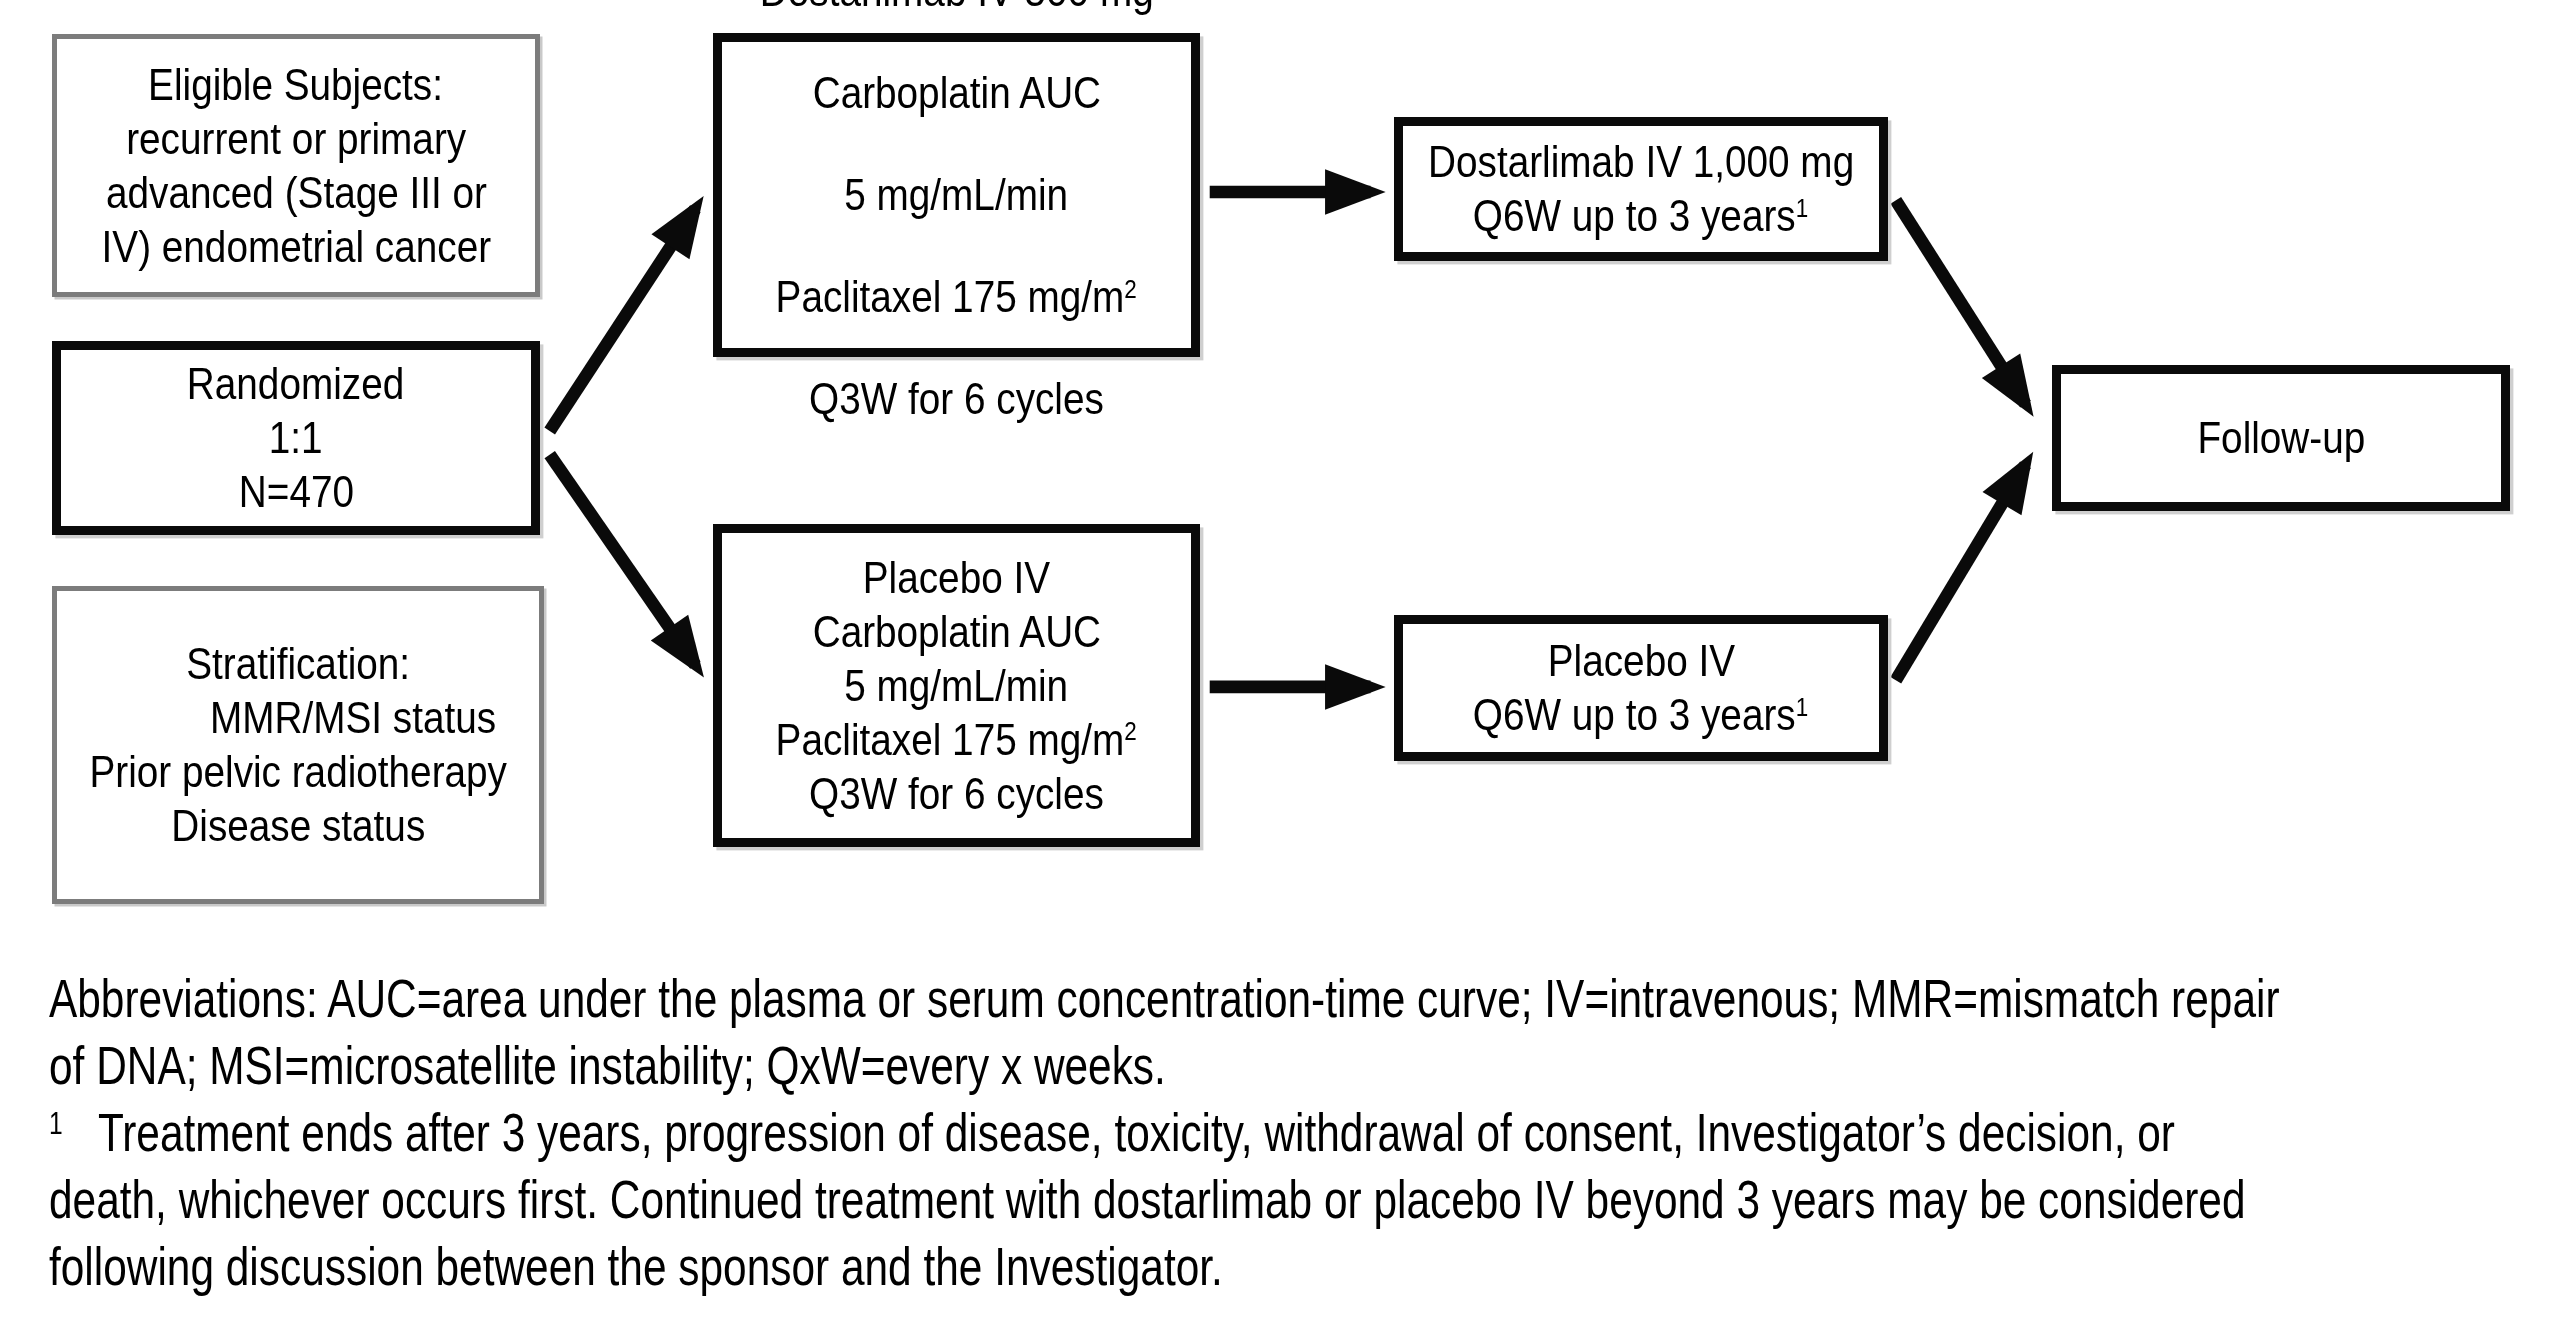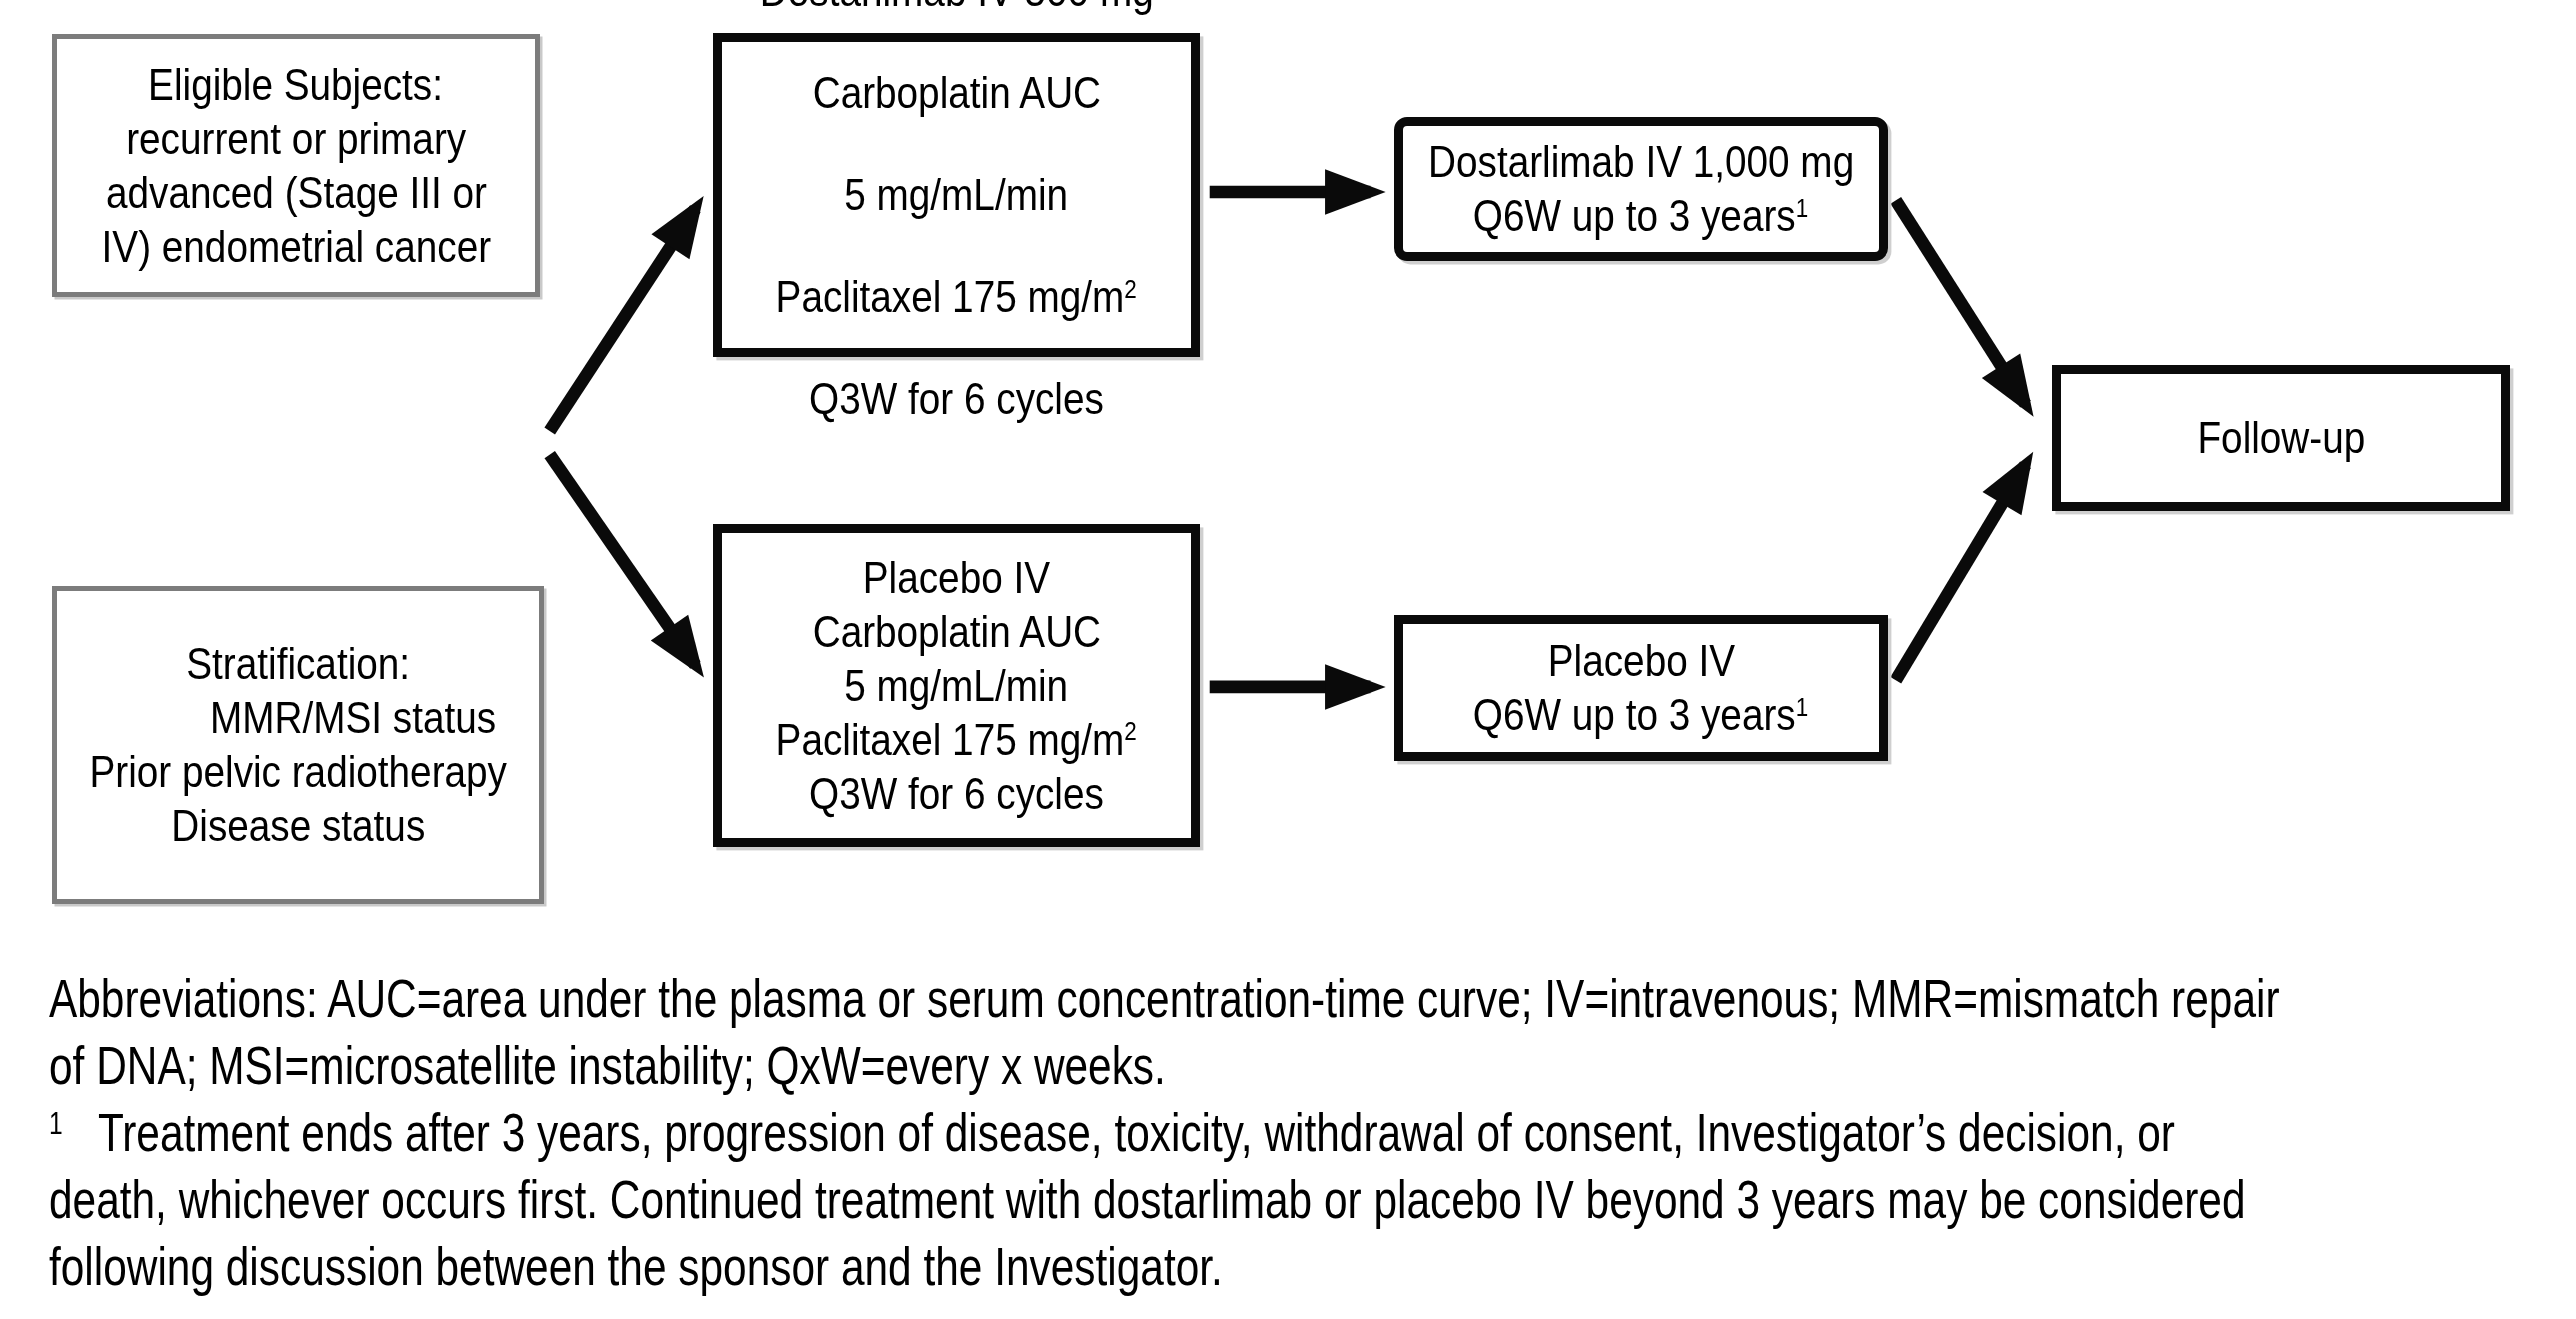--- a/index.html
+++ b/index.html
@@ -29,21 +29,21 @@
   }
   .box.black { border: 9.3px solid #0a0a0a; box-shadow: 3.4px 3.4px 0 #cfcfcf; }
   .box.gray  { border: 5.9px solid #7c7c7c;  box-shadow: 2.5px 2.5px 0 #c9c9c9; }
 
   
   #box-eligible       { left: 52px;   top: 34px;   width: 488px; height: 263px; }
   #box-randomized     { left: 52px;   top: 341px;  width: 488px; height: 194px; }
   #box-stratification { left: 52px;   top: 586px;  width: 492px; height: 318px; }
   #box-dostar-chemo   { left: 713px;  top: 33px;   width: 487px; height: 324px; gap: 48px; }
   #box-placebo-chemo  { left: 713px;  top: 524px;  width: 487px; height: 323px; }
-  #box-dostar-maint   { left: 1394px; top: 117px;  width: 494px; height: 144px; border-radius: 13px; }
+  #box-dostar-maint   { left: 1394px; top: 117px;  width: 494px; height: 144px; }
   #box-placebo-maint  { left: 1394px; top: 615px;  width: 494px; height: 146px; }
   #box-followup       { left: 2052px; top: 365px;  width: 458px; height: 146px; }
 
   .bline {
     font-size: 44px;
     line-height: 54px;
     white-space: nowrap;
     text-align: center;
     transform: scaleX(0.88);
     transform-origin: 50% 50%;
@@ -91,20 +91,25 @@
     <line x1="2252" y1="808" x2="2406" y2="552" stroke="#0a0a0a" stroke-width="15" marker-end="url(#ah)"></line>
   </svg>
 
   <div class="box gray" id="box-eligible">
       <div class="bline">Eligible Subjects:</div>
       <div class="bline">recurrent or primary</div>
       <div class="bline">advanced (Stage III or</div>
       <div class="bline">IV) endometrial cancer</div>
     </div>
 
+  <div class="box black" id="box-randomized">
+      <div class="bline">Randomized</div>
+      <div class="bline">1:1</div>
+      <div class="bline">N=470</div>
+    </div>
 
   <div class="box gray" id="box-stratification">
       <div class="bline">Stratification:</div>
       <div class="bline indent">MMR/MSI status</div>
       <div class="bline">Prior pelvic radiotherapy</div>
       <div class="bline">Disease status</div>
     </div>
 
   <div class="box black" id="box-dostar-chemo">
       <div class="bline">Dostarlimab IV 500 mg</div>

